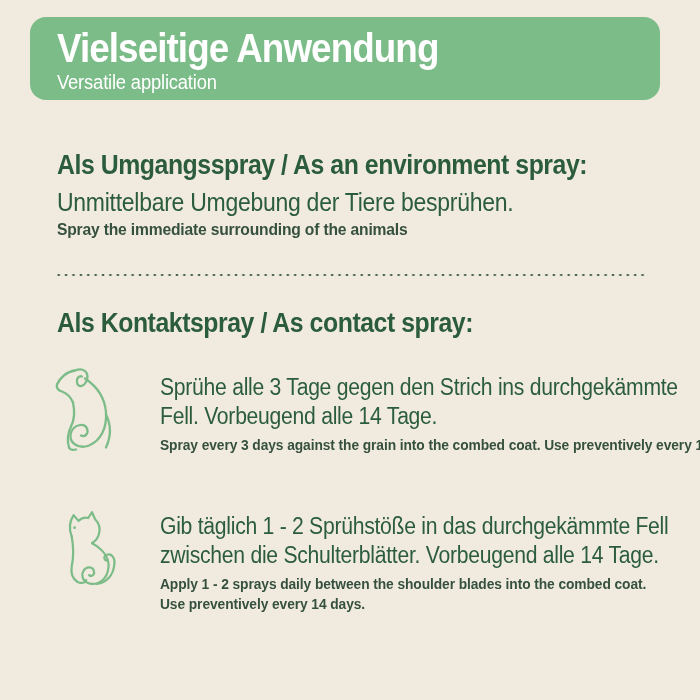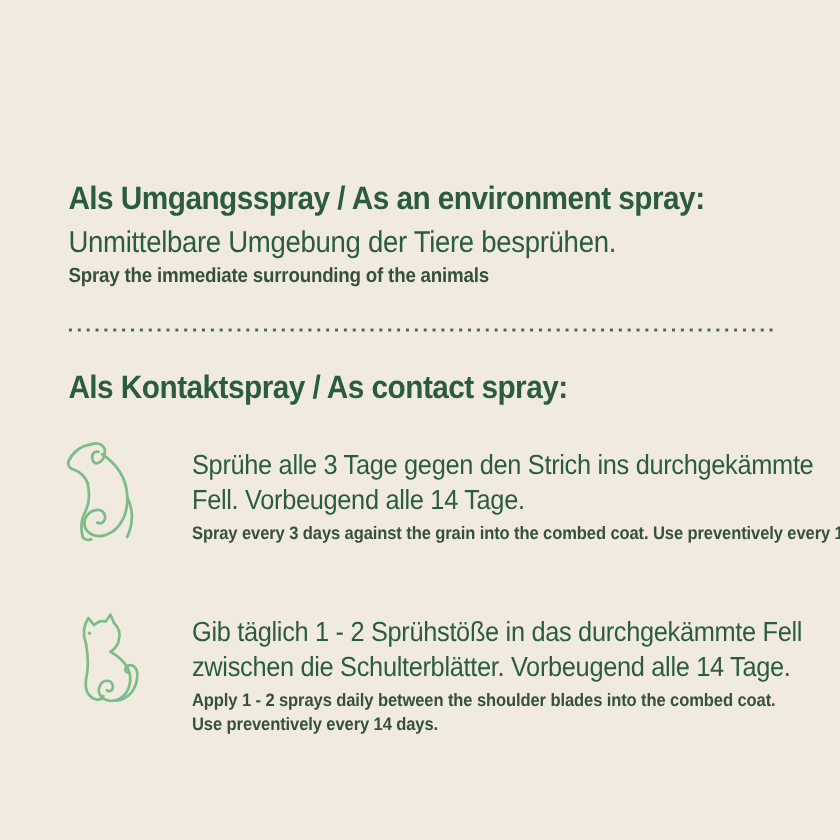--- a/index.html
+++ b/index.html
@@ -31,20 +31,24 @@
   .icon{position:absolute;}
   .icon svg{display:block;}
   .icon path{fill:none;stroke:#7cbc88;stroke-width:2.3;stroke-linecap:round;stroke-linejoin:round;}
   .icon .dot{fill:#7cbc88;stroke:none;}
 </style>
 </head>
 <body>
 
 <div id="frame">
 
+  <header class="band">
+    <div class="band-title condense">Vielseitige Anwendung</div>
+    <div class="band-sub condense">Versatile application</div>
+  </header>
 
   <div class="h2 condense" style="top:150px">Als Umgangsspray / As an environment spray:</div>
   <div class="de-lg condense" style="top:188px">Unmittelbare Umgebung der Tiere besprühen.</div>
   <div class="cap-lg condense" style="top:220px">Spray the immediate surrounding of the animals</div>
 
   <div class="divider"></div>
 
   <div class="h2 condense" style="top:308px">Als Kontaktspray / As contact spray:</div>
 
   <div class="icon" style="left:50px;top:364px">

